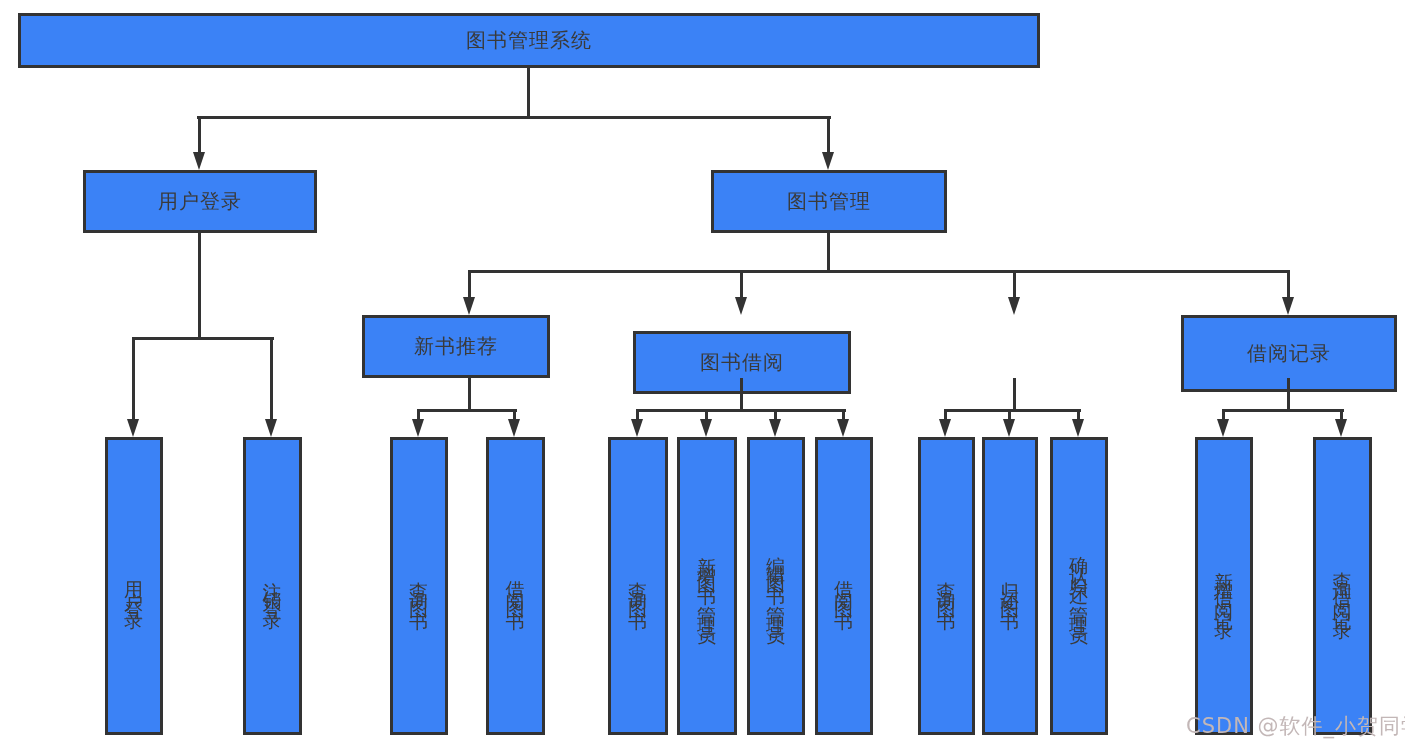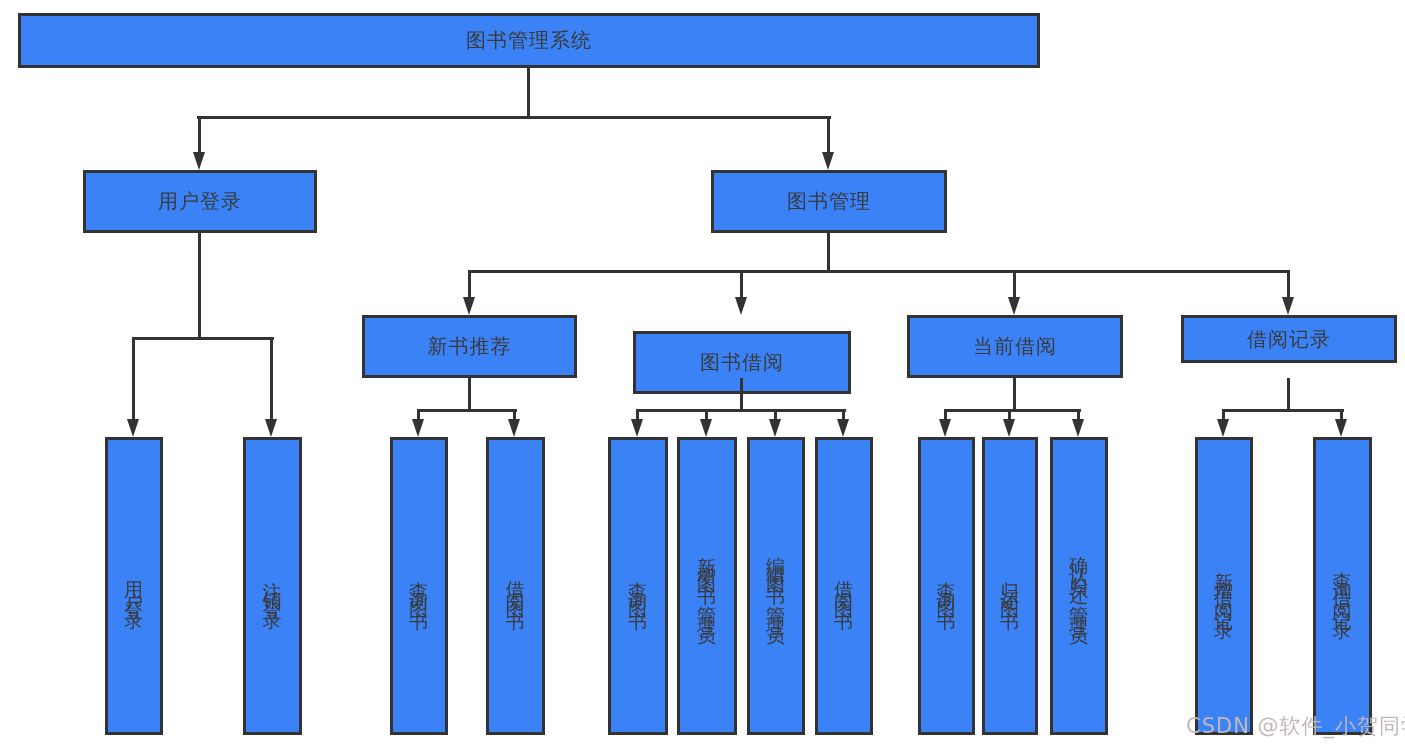--- a/index.html
+++ b/index.html
@@ -74,24 +74,23 @@
   <div class="hl" style="left:468px;top:270px;width:822px;height:3px"></div>
   <div class="vl" style="left:468px;top:273px;width:3px;height:24px"></div>
   <div class="arr" style="left:463px;top:297px"></div>
   <div class="vl" style="left:740px;top:273px;width:3px;height:24px"></div>
   <div class="arr" style="left:735px;top:297px"></div>
   <div class="vl" style="left:1013px;top:273px;width:3px;height:24px"></div>
   <div class="arr" style="left:1008px;top:297px"></div>
   <div class="vl" style="left:1287px;top:273px;width:3px;height:24px"></div>
   <div class="arr" style="left:1282px;top:297px"></div>
 
-  <div class="box h" style="left:362px;top:315px;width:215px;height:63px">新书推荐</div>
+  <div class="box h" style="left:362px;top:315px;width:188px;height:63px">新书推荐</div>
   <div class="box h" style="left:633px;top:331px;width:218px;height:63px">图书借阅</div>
-  <div class="box h" style="left:907px;top:315px;width:216px;height:63px">当前借阅</div>
-  <div class="box h" style="left:1181px;top:315px;width:216px;height:48px">借阅记录</div>
+  <div class="box h" style="left:1181px;top:315px;width:216px;height:77px">借阅记录</div>
 
   <div class="vl" style="left:468px;top:378px;width:3px;height:31px"></div>
   <div class="hl" style="left:417px;top:409px;width:100px;height:3px"></div>
   <div class="vl" style="left:417px;top:412px;width:3px;height:7px"></div>
   <div class="arr" style="left:412px;top:419px"></div>
   <div class="vl" style="left:513px;top:412px;width:3px;height:7px"></div>
   <div class="arr" style="left:508px;top:419px"></div>
 
   <div class="vl" style="left:740px;top:378px;width:3px;height:31px"></div>
   <div class="hl" style="left:636px;top:409px;width:210px;height:3px"></div>

